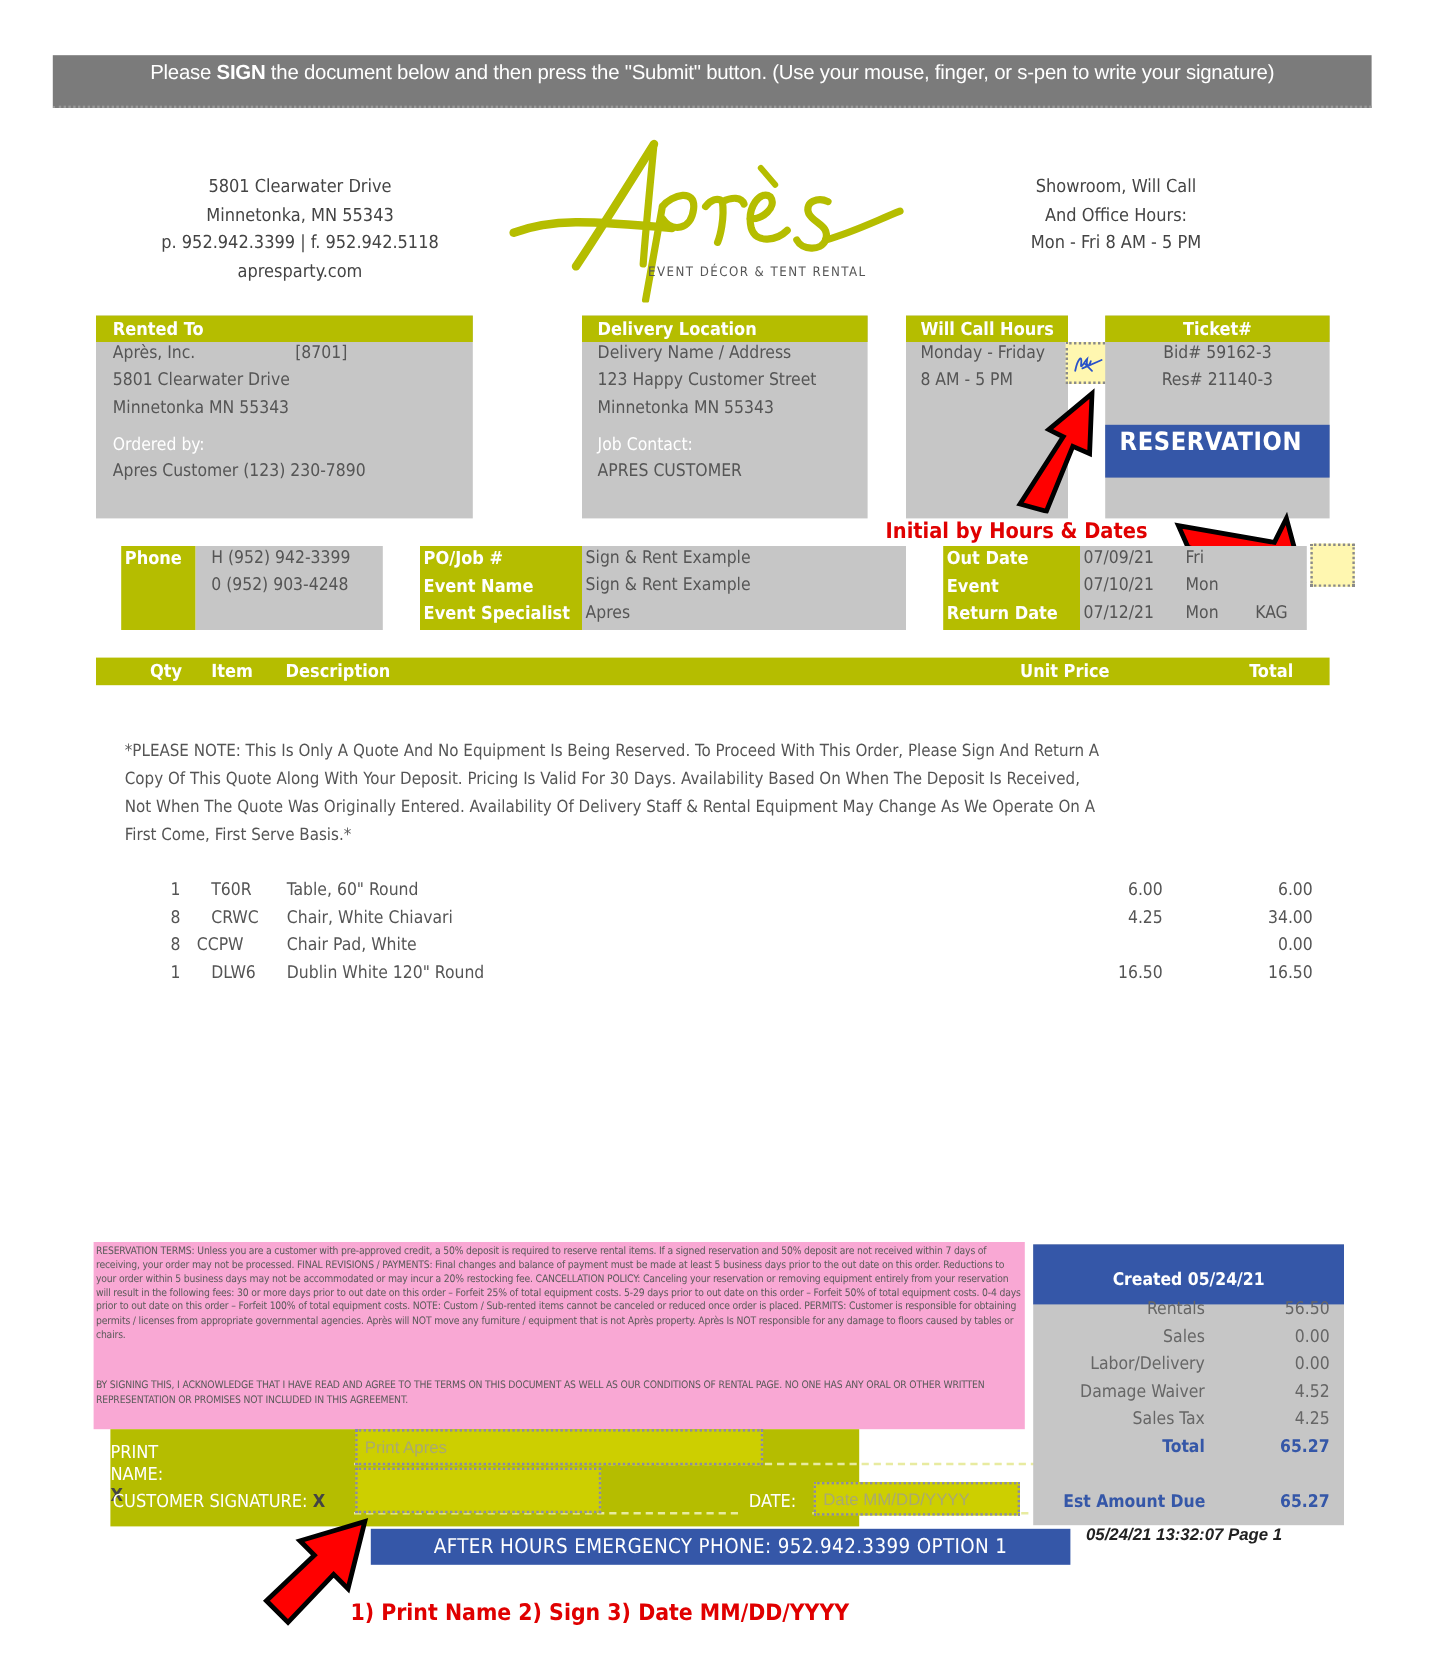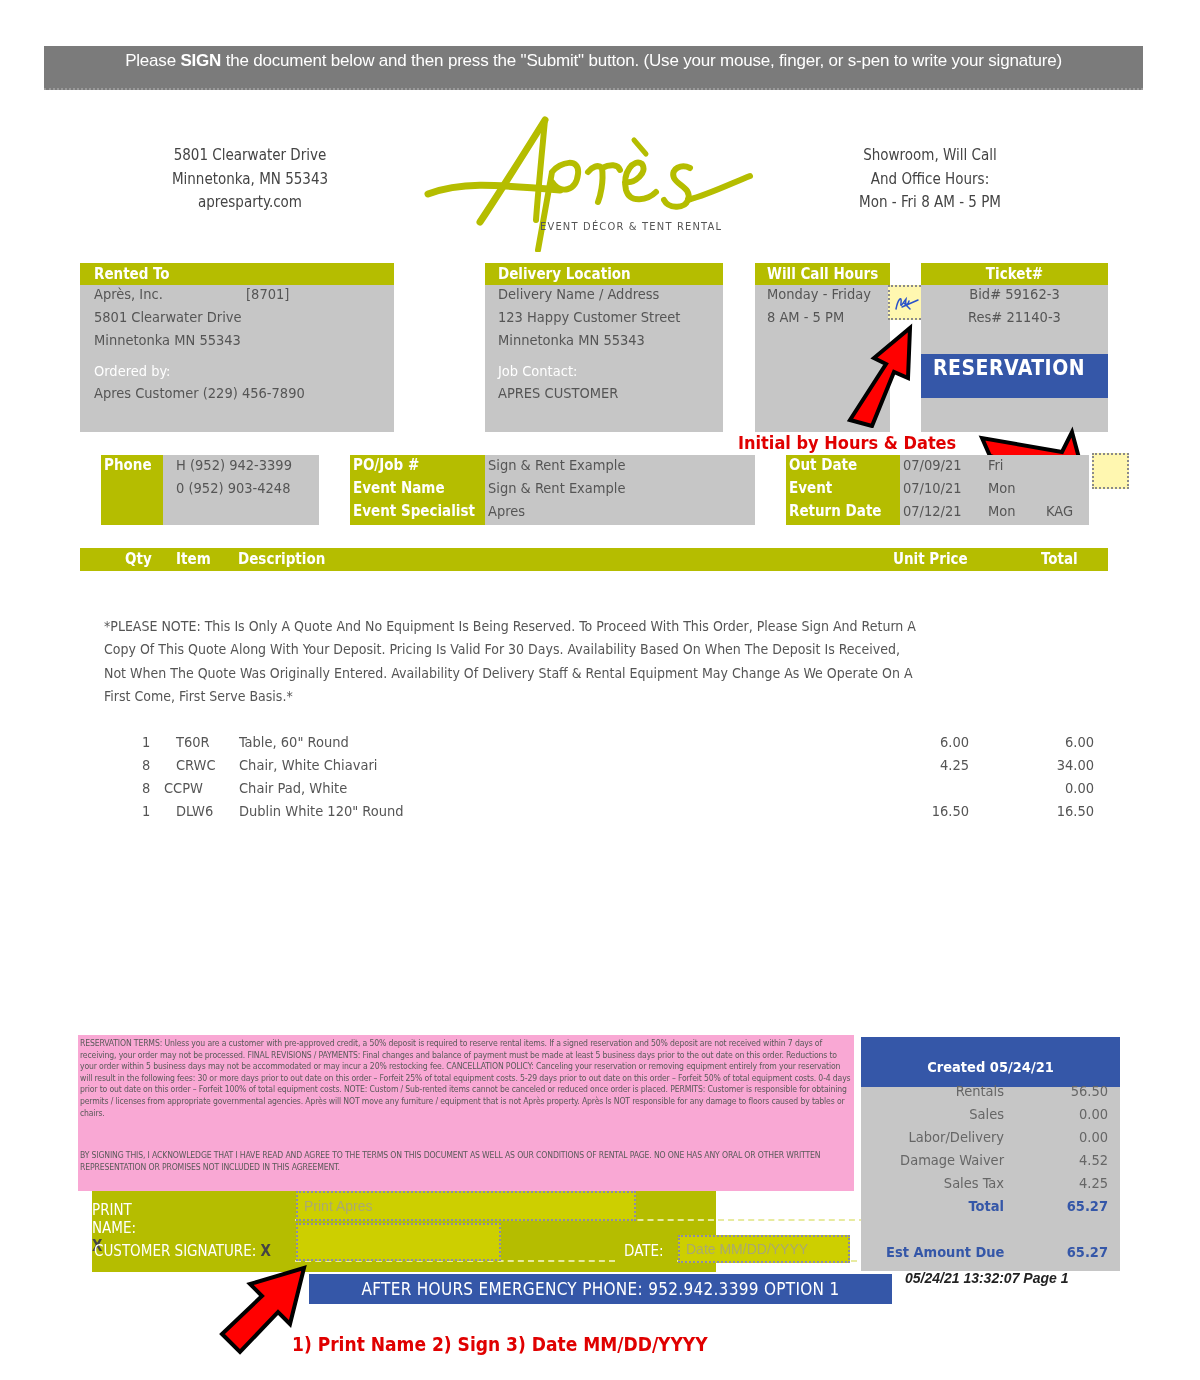--- a/index.html
+++ b/index.html
@@ -61,20 +61,21 @@
 </head>
 <body>
 
 <div class="abs banner">
   <span>Please </span><b>SIGN</b><span> the document below and then press the "Submit" button. (Use your mouse, finger, or s-pen to write your signature)</span>
 </div>
 
 <div class="abs addr">
   <div>5801 Clearwater Drive</div>
   <div>Minnetonka, MN 55343</div>
+  <div>p. 952.942.3399 | f. 952.942.5118</div>
   <div>apresparty.com</div>
 </div>
 
 <svg class="abs logo" viewBox="0 0 340 140">
   <g fill="none" stroke="#b5bd00" stroke-linecap="round" stroke-linejoin="round">
     <path d="M8 82 C 40 70, 70 72, 140 78" stroke-width="7"></path>
     <path d="M125 8 C 105 40, 80 80, 60 110" stroke-width="7"></path>
     <path d="M125 8 C 122 40, 118 80, 116 108" stroke-width="6"></path>
     <path d="M132 60 C 140 50, 160 45, 158 62 C 156 80, 140 82, 132 70 M132 60 L 118 138" stroke-width="6"></path>
     <path d="M168 60 C 172 55, 178 52, 182 56 C 184 70, 180 85, 178 90 M182 56 C 190 52, 198 52, 200 58" stroke-width="6"></path>
@@ -92,21 +93,21 @@
   <div>Mon - Fri 8 AM - 5 PM</div>
 </div>
 
 <div class="abs gbox" style="left:80px;top:263px;width:314px;height:169px;">
   <div class="ghead" style="padding-left:14px;">Rented To</div>
   <div class="abs txt" style="left:14px;top:20px;">Après, Inc.</div>
   <div class="abs txt" style="left:166px;top:20px;">[8701]</div>
   <div class="abs txt" style="left:14px;top:43px;">5801 Clearwater Drive</div>
   <div class="abs txt" style="left:14px;top:66px;">Minnetonka MN 55343</div>
   <div class="abs txt wlabel" style="left:14px;top:97px;">Ordered by:</div>
-  <div class="abs txt" style="left:14px;top:119px;">Apres Customer (229) 456-7890</div>
+  <div class="abs txt" style="left:14px;top:119px;">Apres Customer (123) 230-7890</div>
 </div>
 
 <div class="abs gbox" style="left:485px;top:263px;width:238px;height:169px;">
   <div class="ghead" style="padding-left:13px;">Delivery Location</div>
   <div class="abs txt" style="left:13px;top:20px;">Delivery Name / Address</div>
   <div class="abs txt" style="left:13px;top:43px;">123 Happy Customer Street</div>
   <div class="abs txt" style="left:13px;top:66px;">Minnetonka MN 55343</div>
   <div class="abs txt wlabel" style="left:13px;top:97px;">Job Contact:</div>
   <div class="abs txt" style="left:13px;top:119px;">APRES CUSTOMER</div>
 </div>
@@ -173,21 +174,21 @@
   <div class="abs txt" style="left:3px;top:45px;color:#fff;font-weight:bold;font-size:15px;">Return Date</div>
   <div class="abs txt" style="left:117px;top:45px;">07/12/21</div>
   <div class="abs txt" style="left:202px;top:45px;">Mon</div>
   <div class="abs txt" style="left:260px;top:45px;">KAG</div>
 </div>
 
 <div class="abs thead">
   <span style="left:45px;">Qty</span>
   <span style="left:96px;">Item</span>
   <span style="left:158px;">Description</span>
-  <span style="left:813px;">Unit Price</span>
+  <span style="left:770px;">Unit Price</span>
   <span style="left:930px;margin-left:31px;">Total Price</span>
 </div>
 
 <div class="abs note">*PLEASE NOTE: This Is Only A Quote And No Equipment Is Being Reserved. To Proceed With This Order, Please Sign And Return A Copy Of This Quote Along With Your Deposit. Pricing Is Valid For 30 Days. Availability Based On When The Deposit Is Received, Not When The Quote Was Originally Entered. Availability Of Delivery Staff &amp; Rental Equipment May Change As We Operate On A First Come, First Serve Basis.*</div>
 
 <div class="row" style="top:731px;">
   <span style="left:142px;">1</span>
   <span style="left:176px;">T60R</span>
   <span style="left:239px;">Table, 60" Round</span>
   <span style="right:231px;">6.00</span>

